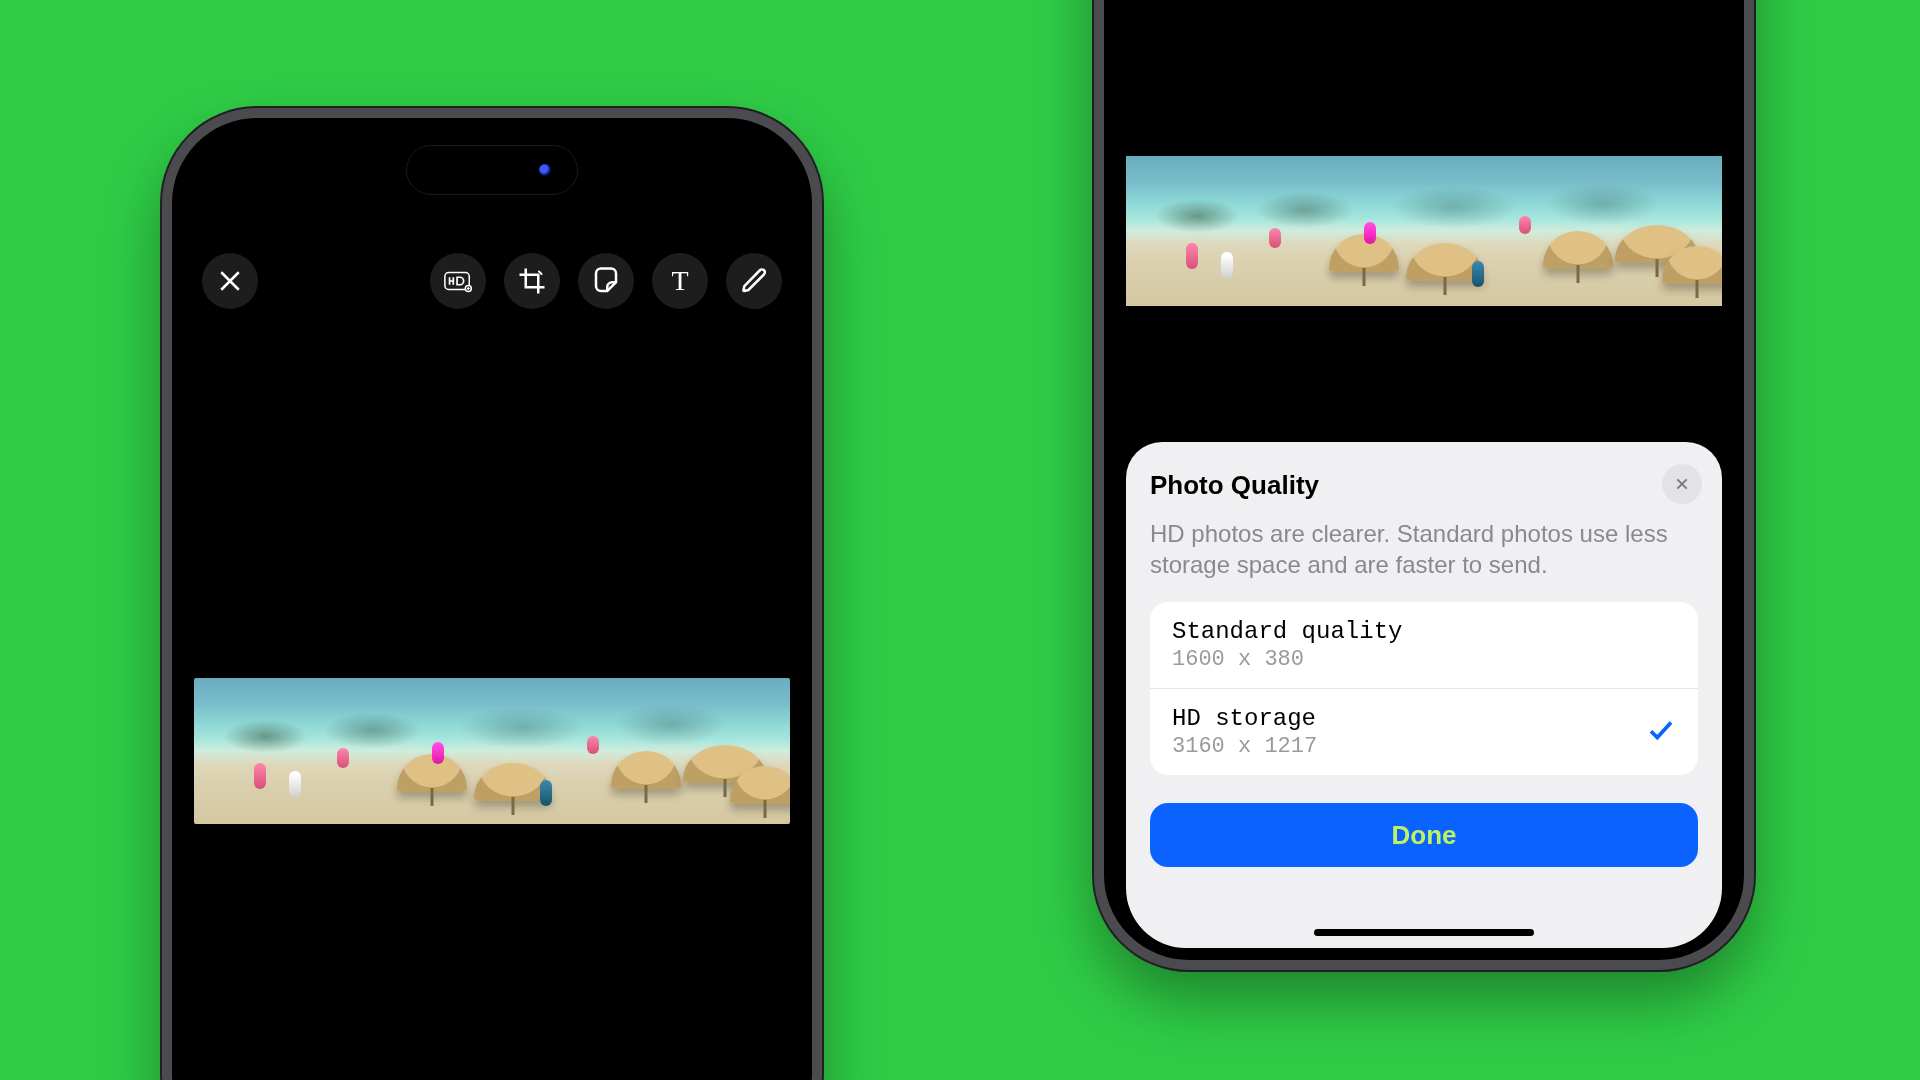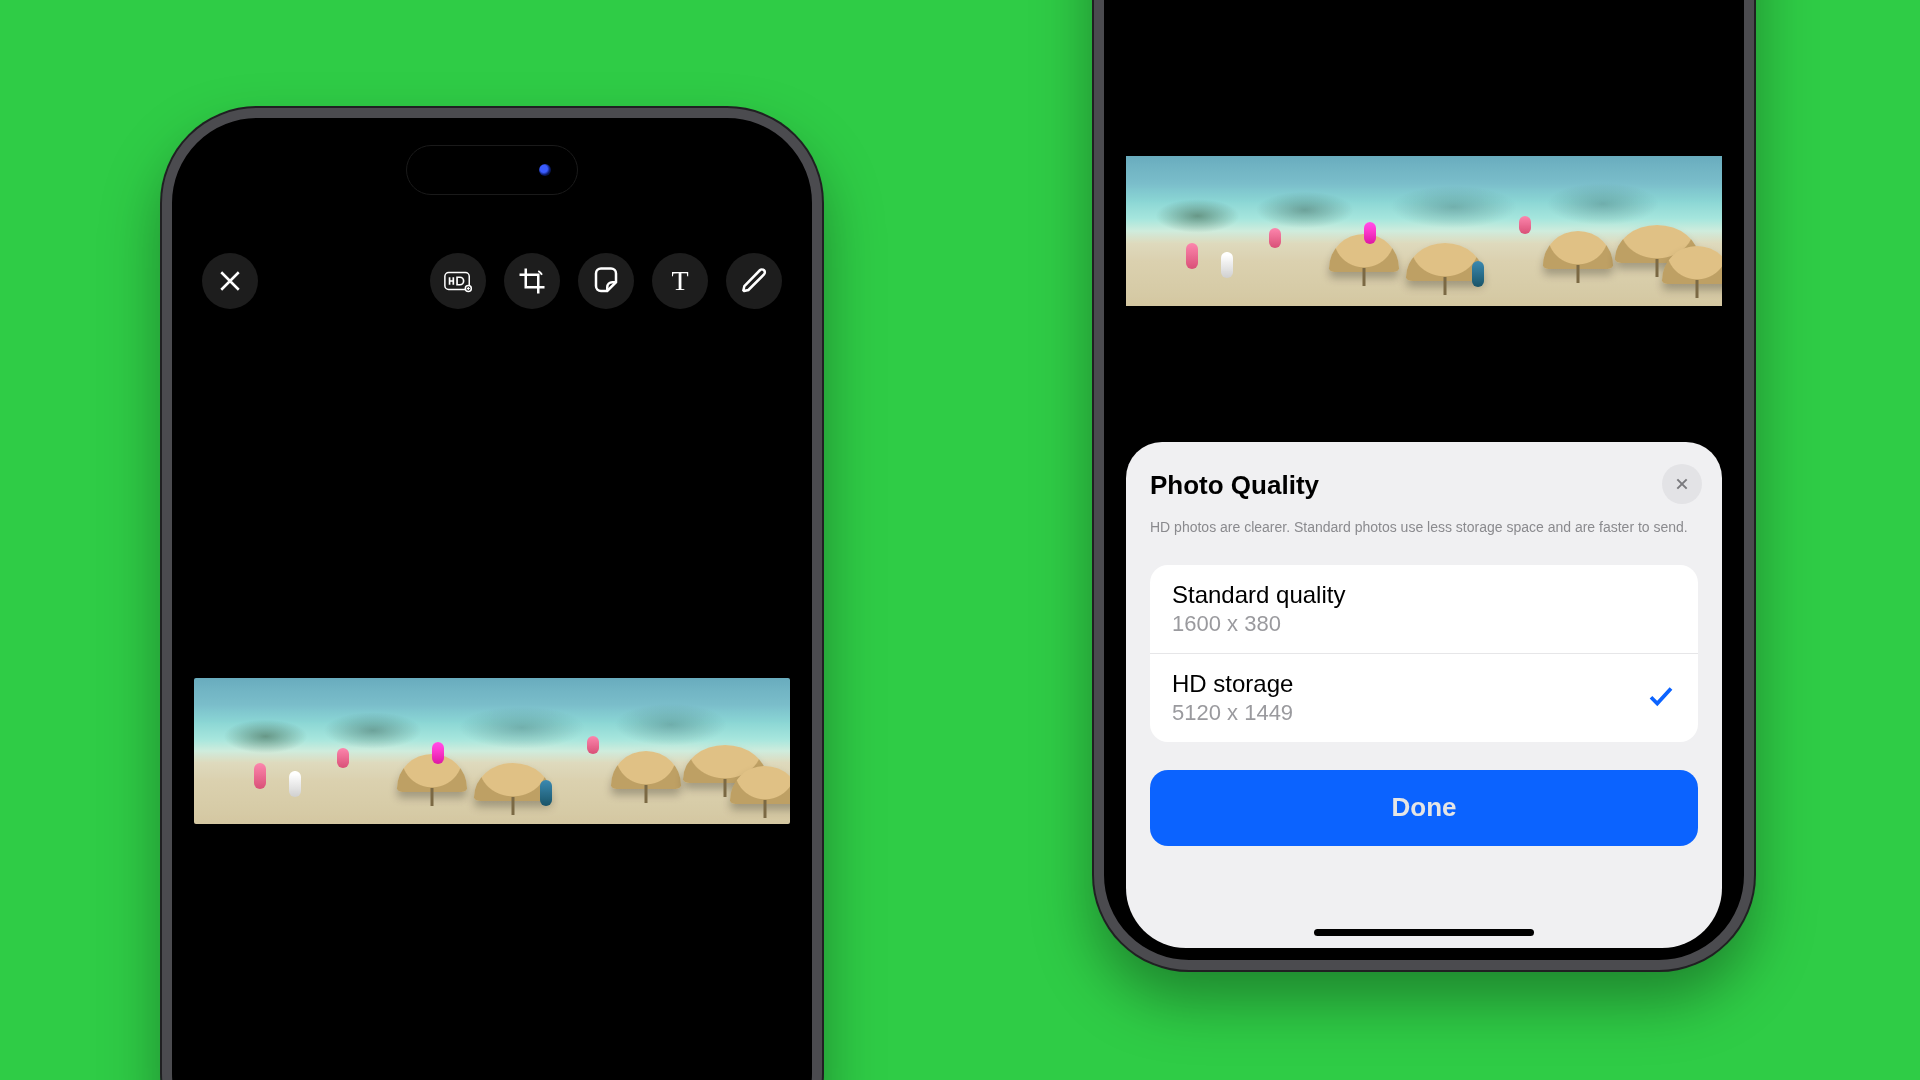--- a/index.html
+++ b/index.html
@@ -90,36 +90,36 @@
   .sheet-title {
     text-align:left; font-size:26px; font-weight:700; color:#000;
   }
   .sheet-close {
     position:absolute; right:20px; top:22px;
     width:40px; height:40px; border-radius:50%;
     background:#e3e3e6; display:flex; align-items:center; justify-content:center;
   }
   .sheet-close svg { width:16px; height:16px; stroke:#7a7a7e; stroke-width:3; }
   .sheet-desc {
-    margin-top:18px; font-size:14px; line-height:1.28; color:#8a8a8e;
+    margin-top:18px; font-size:24px; line-height:1.28; color:#8a8a8e;
   }
   .option-list {
-    margin-top:28px; background:#fff; border-radius:18px; overflow:hidden;
+    margin-top:22px; background:#fff; border-radius:18px; overflow:hidden;font-family:Liberation Mono, monospace;
   }
   .option {
     padding:16px 22px; display:flex; align-items:center; justify-content:space-between;
   }
   .option + .option { border-top:1px solid #e6e6e8; }
   .opt-label { font-size:24px; color:#000; }
   .opt-sub   { font-size:22px; color:#9a9a9e; margin-top:2px; }
   .check { color:#0b63ff; }
   .check svg { width:30px; height:30px; stroke:#0b63ff; stroke-width:3; fill:none; }
   .done-btn {
-    margin-top:28px; width:100%; height:76px;
-    background:#0b63ff; color:#e5e5e5; border:none; border-radius:18px;
+    margin-top:28px; width:100%; height:64px;
+    background:#0b63ff; color:#bef264; border:none; border-radius:18px;
     font-size:26px; font-weight:600;
   }
   .home-indicator {
     position:absolute; left:50%; transform:translateX(-50%);
     bottom:12px; width:220px; height:7px; border-radius:5px; background:#000;
   }
 
   
   .beach {
     width:100%; height:100%;
@@ -253,21 +253,21 @@
     <div class="option-list">
       <div class="option">
         <div>
           <div class="opt-label">Standard quality</div>
           <div class="opt-sub">1600 x 380</div>
         </div>
       </div>
       <div class="option">
         <div>
           <div class="opt-label">HD storage</div>
-          <div class="opt-sub">5120 x 1449</div>
+          <div class="opt-sub">3160 x 1217</div>
         </div>
         <div class="check">
           <svg viewBox="0 0 24 24">
               <path d="M4 13l5 5L20 6"></path>
             </svg>
         </div>
       </div>
     </div>
 
     <button class="done-btn">Done</button>

